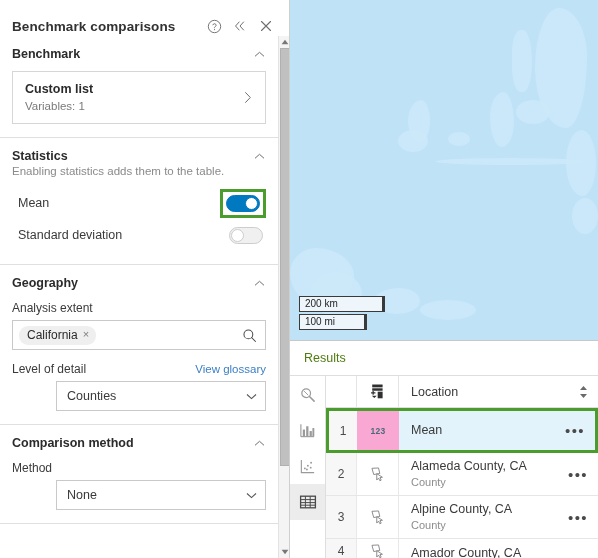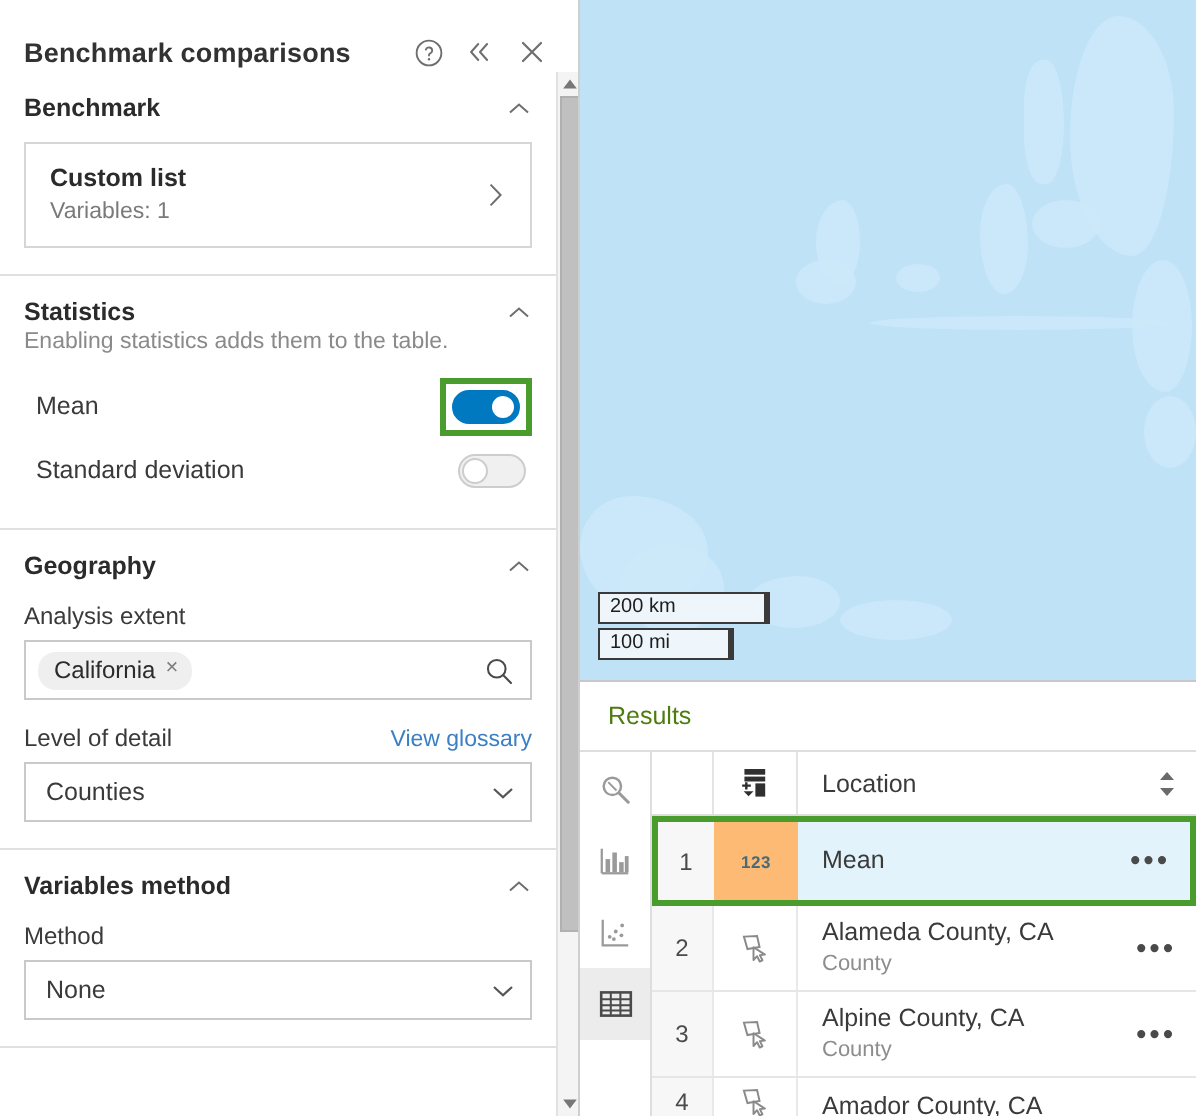--- a/index.html
+++ b/index.html
@@ -153,20 +153,21 @@
   }
   .chip-x { color: #7d7d7d; font-size: 11px; cursor: pointer; line-height: 1;}
   .search-spacer { flex: 1; }
   .search-icon { color: #4a4a4a; display:flex; cursor:pointer; }
 
   .select {
     border: 1px solid #c9c9c9; background: #fff;
     height: 30px; display: flex; align-items: center;
     padding: 0 8px 0 10px;
     cursor: pointer;
+    margin-left: 44px;
   }
   .select-val { flex: 1; font-size: 12.5px; color: #3a3a3a; }
   .select-chev { color: #555; display: flex; }
 
   .section.style-sec { padding-bottom: 10px; border-bottom: none;}
 
   
   .map {
     position: absolute; left: 290px; top: 0;
     width: 308px; height: 340px;
@@ -251,21 +252,21 @@
     flex: 1; display: flex; align-items: center;
     padding: 0 10px 0 12px;
   }
   .loc-text { flex: 1; }
   .loc-name { font-size: 12.5px; color: #3a3a3a; line-height: 15px; }
   .loc-sub { font-size: 11px; color: #8d8d8d; line-height: 14px; margin-top: 1px;}
   .dots { color: #4a4a4a; font-size: 15px; letter-spacing: 1.4px; cursor: pointer; line-height: 1;}
 
   .trow.selected { border: 3px solid #4a9c2d; border-bottom-width: 3px; height: 45px; }
   .trow.selected .td-num { border: none; background: #f7f7f7; width: 28px;}
-  .trow.selected .td-icon { background: #fdba74; border-right: none; width: 42px; color: #4a6a78; }
+  .trow.selected .td-icon { background: #f9a8d4; border-right: none; width: 42px; color: #4a6a78; }
   .trow.selected .td-loc { background: #e2f3fb; }
   .num-123 { font-size: 8.5px; font-weight: 700; letter-spacing: .3px; color: #4a6a78;}
 
   .trow.partial { height: 24px; overflow: hidden; border-bottom: none; }
   .trow.partial .loc-name { position: relative; top: 2px; }
 </style>
 </head>
 <body>
 
 <div id="app">
@@ -385,21 +386,21 @@
             <div class="select-chev">
               <svg width="11" height="7" viewBox="0 0 11 7">
                   <path d="M1 1.5 5.5 5.6 10 1.5" fill="none" stroke="currentColor" stroke-width="1.1"></path>
                 </svg>
             </div>
           </div>
         </div>
 
         <div class="section">
           <div class="section-head">
-            <div class="section-title">Variables method</div>
+            <div class="section-title">Comparison method</div>
             <div class="chev">
               <svg width="11" height="7" viewBox="0 0 11 7">
                   <path d="M1 5.3 5.5 1.3 10 5.3" fill="none" stroke="currentColor" stroke-width="1"></path>
                 </svg>
             </div>
           </div>
           <div class="field-label">Method</div>
           <div class="select">
             <div class="select-val">None</div>
             <div class="select-chev">

